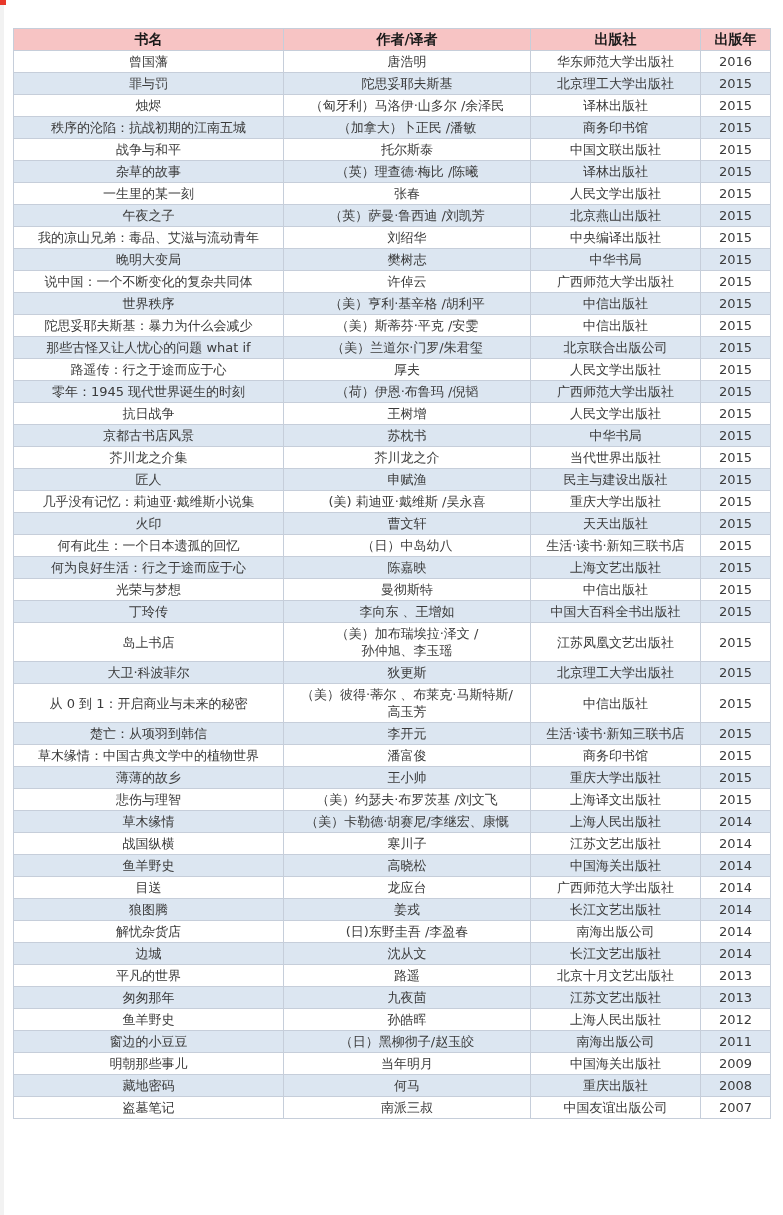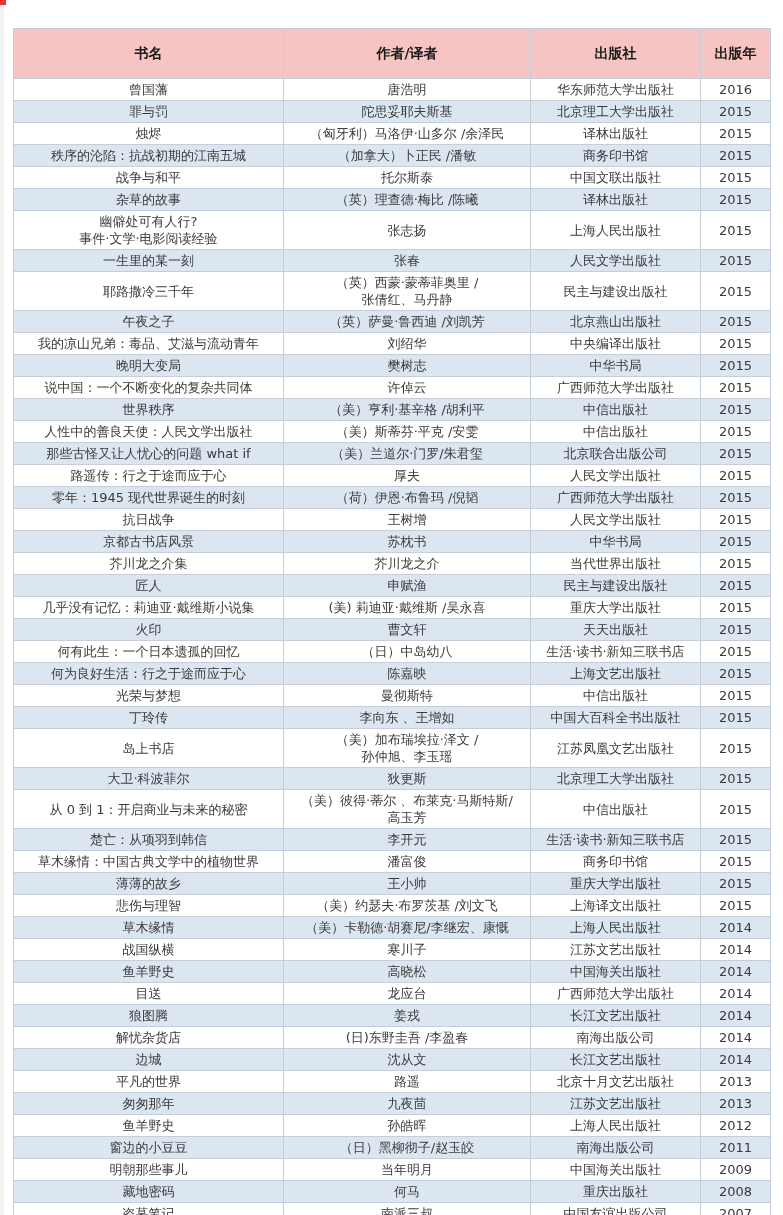--- a/index.html
+++ b/index.html
@@ -32,21 +32,21 @@
     table-layout:fixed;
     width:757px;
   }
   .book-table th{
     background:var(--header-bg);
     border:1px solid var(--border);
     font-size:14px;
     font-weight:bold;
     color:#1a1a1a;
     height:19px;
-    padding:15px 2px;
+    padding:1px 2px;
     text-align:center;
     line-height:17px;
     margin-top:12px;
   }
   .book-table td{
     border:1px solid var(--border);
     background:#ffffff;
     font-size:13px;
     color:#3a3a3a;
     text-align:center;
@@ -118,42 +118,28 @@
     <td>2015</td>
   </tr>
 
   <tr>
     <td>杂草的故事</td>
     <td>（英）理查德·梅比 /陈曦</td>
     <td>译林出版社</td>
     <td>2015</td>
   </tr>
 
-  <tr>
-    <td>幽僻处可有人行?
-事件·文学·电影阅读经验</td>
-    <td>张志扬</td>
-    <td>上海人民出版社</td>
-    <td>2015</td>
-  </tr>
 
   <tr>
     <td>一生里的某一刻</td>
     <td>张春</td>
     <td>人民文学出版社</td>
     <td>2015</td>
   </tr>
 
-  <tr>
-    <td>耶路撒冷三千年</td>
-    <td>（英）西蒙·蒙蒂菲奥里 /
-张倩红、马丹静</td>
-    <td>民主与建设出版社</td>
-    <td>2015</td>
-  </tr>
 
   <tr>
     <td>午夜之子</td>
     <td>（英）萨曼·鲁西迪 /刘凯芳</td>
     <td>北京燕山出版社</td>
     <td>2015</td>
   </tr>
 
   <tr>
     <td>我的凉山兄弟：毒品、艾滋与流动青年</td>
@@ -177,21 +163,21 @@
   </tr>
 
   <tr>
     <td>世界秩序</td>
     <td>（美）亨利·基辛格 /胡利平</td>
     <td>中信出版社</td>
     <td>2015</td>
   </tr>
 
   <tr>
-    <td>人性中的善良天使：人民文学出版社</td>
+    <td>陀思妥耶夫斯基：暴力为什么会减少</td>
     <td>（美）斯蒂芬·平克 /安雯</td>
     <td>中信出版社</td>
     <td>2015</td>
   </tr>
 
 
   <tr>
     <td>那些古怪又让人忧心的问题 what if</td>
     <td>（美）兰道尔·门罗/朱君玺</td>
     <td>北京联合出版公司</td>

